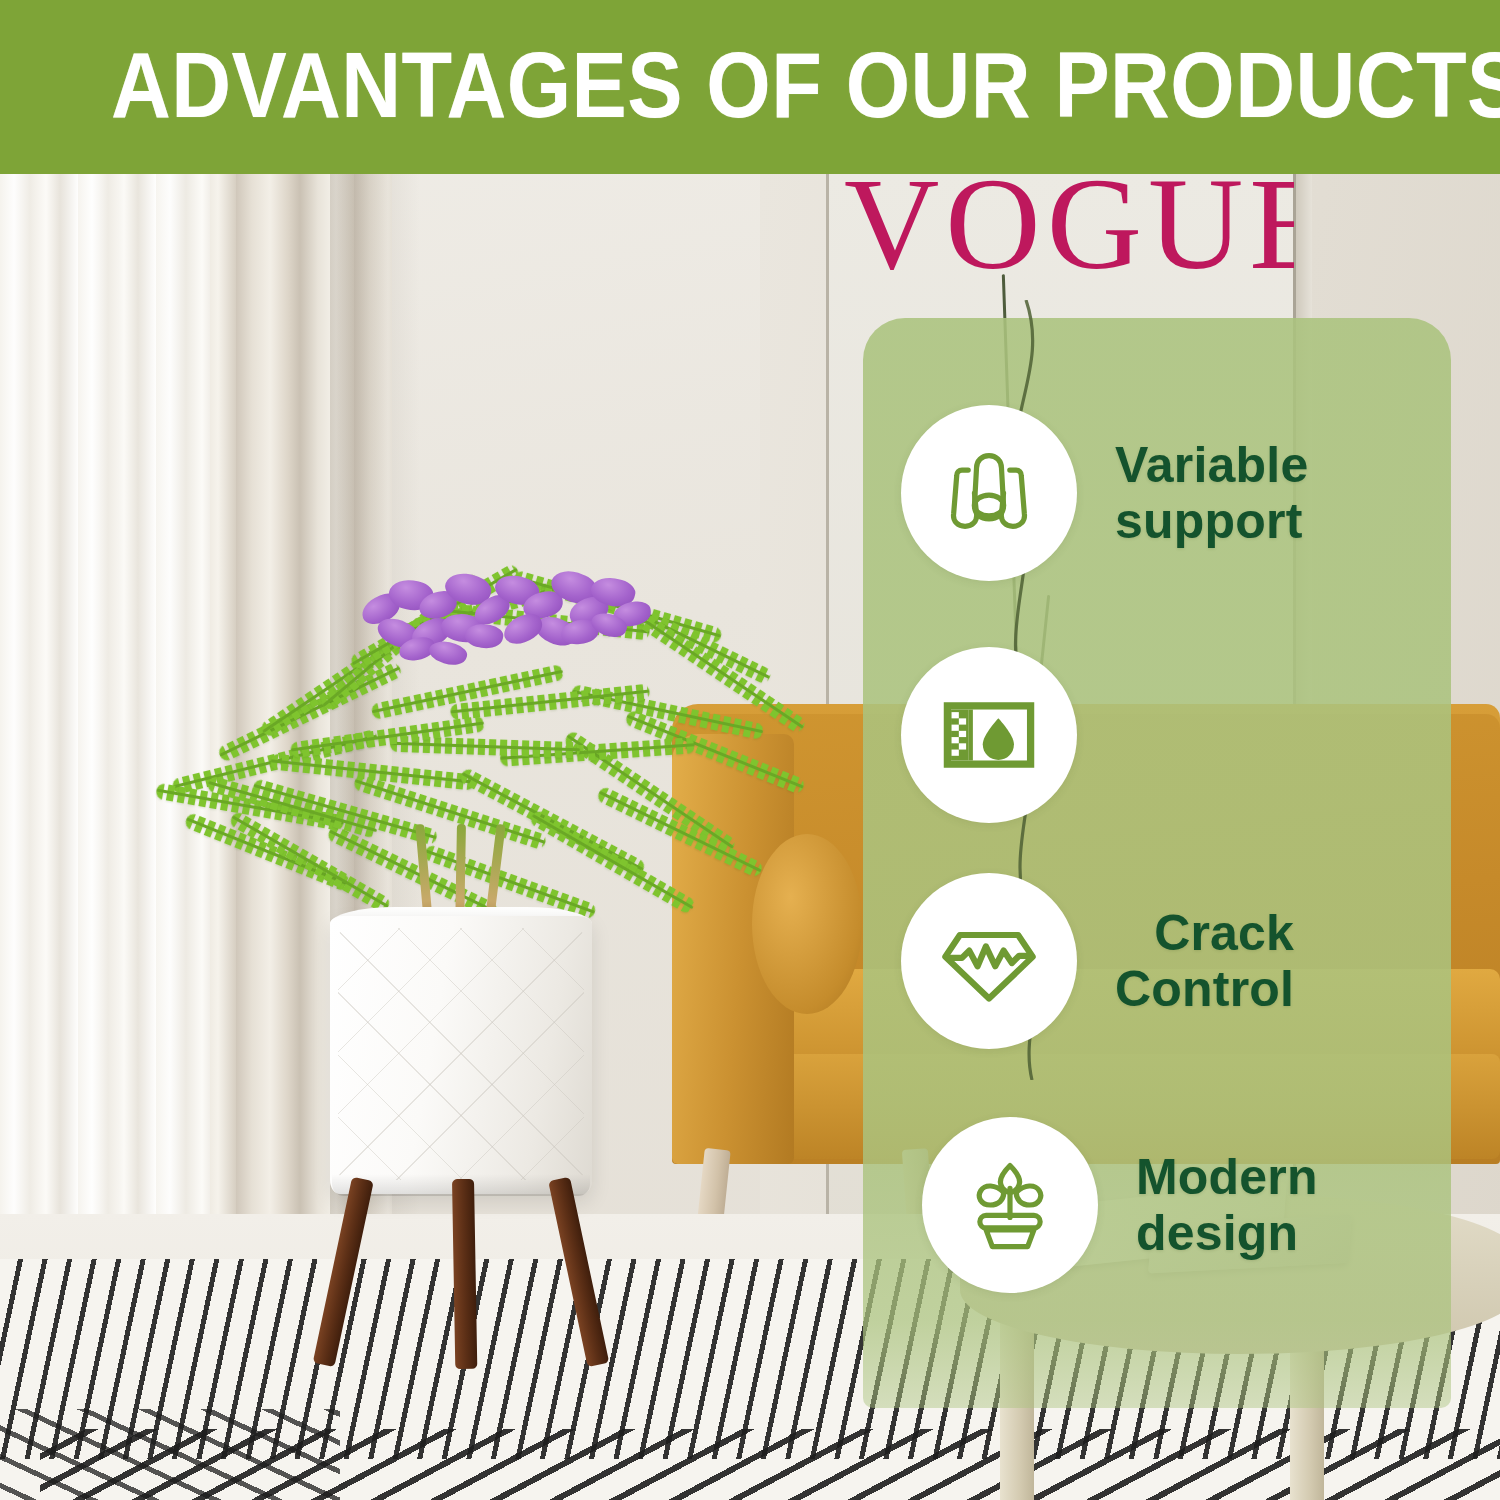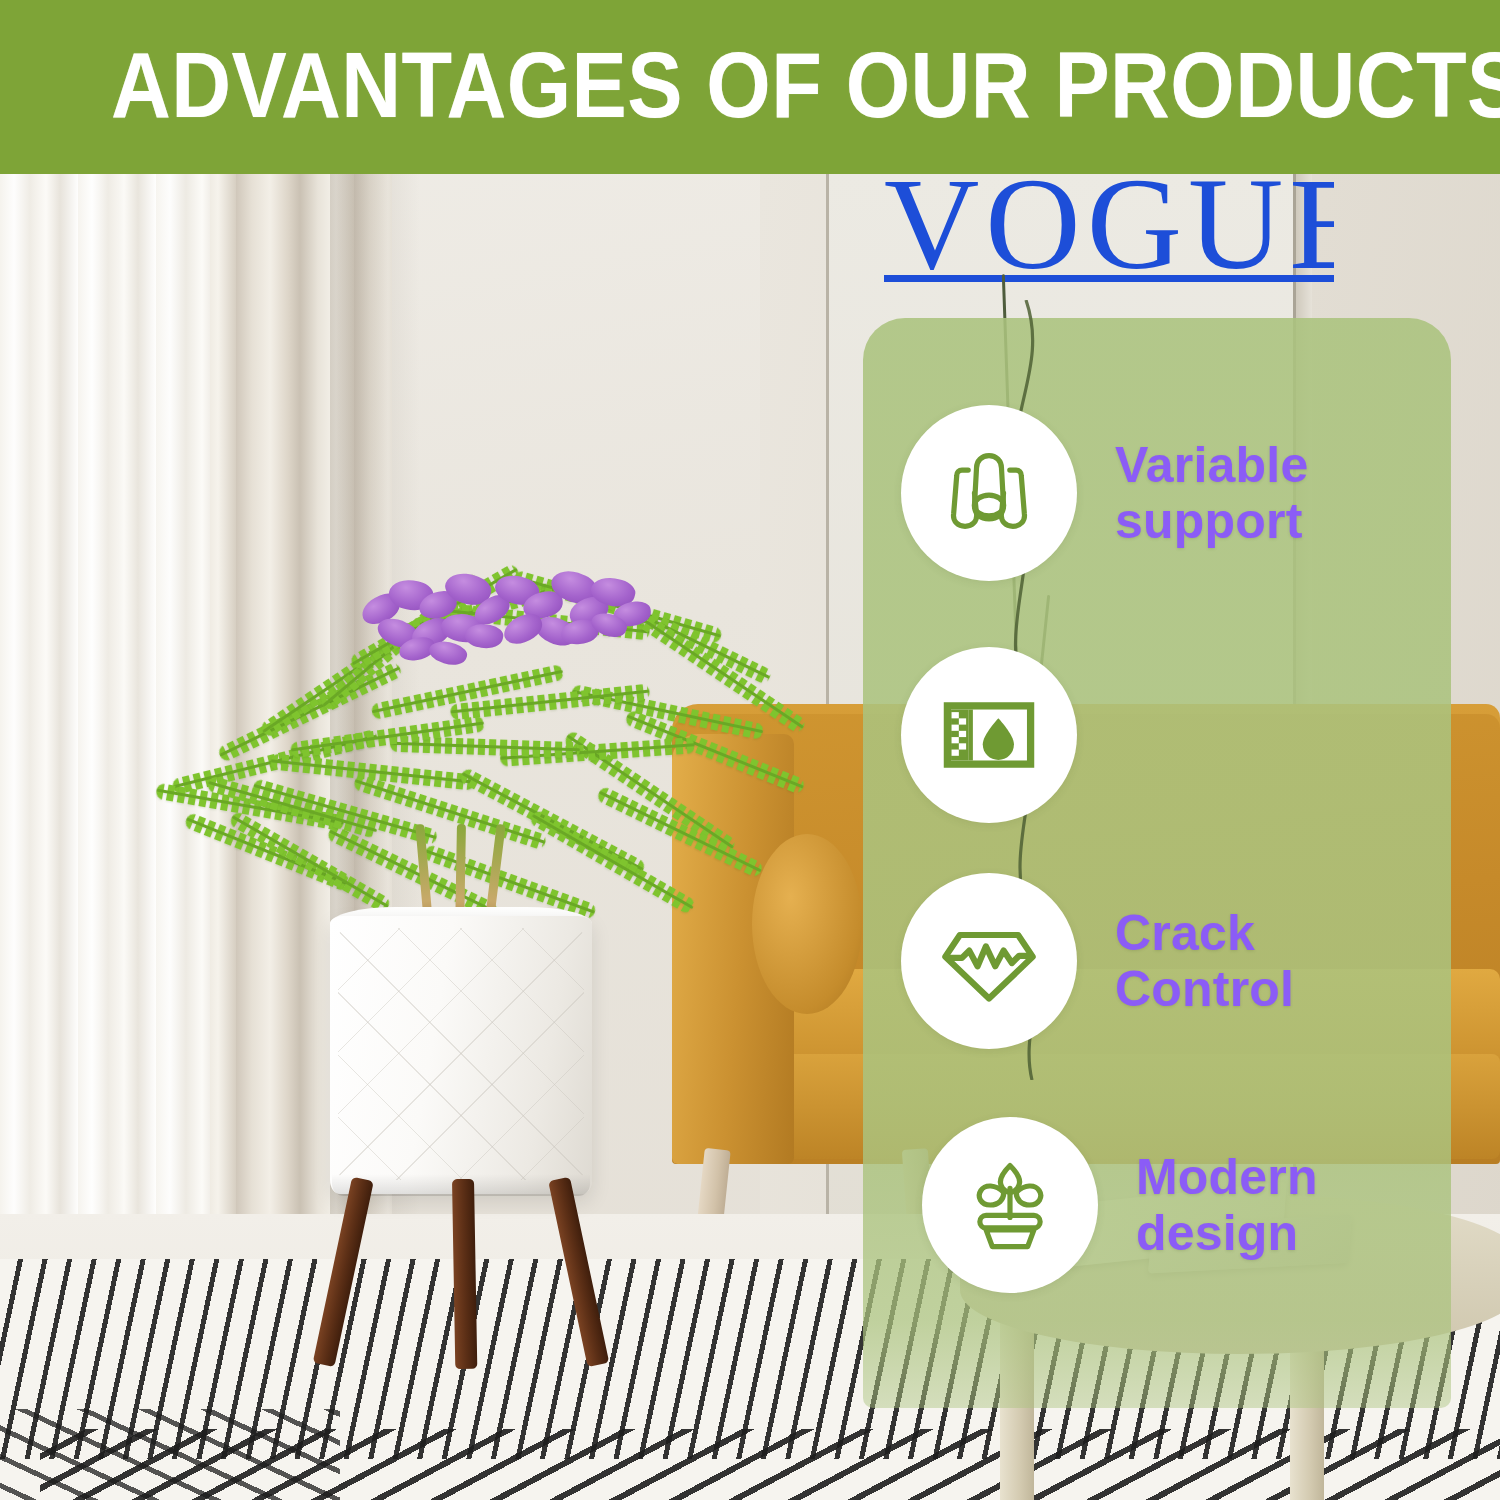--- a/index.html
+++ b/index.html
@@ -94,32 +94,31 @@
     border-left: 3px solid #b9b3a6;
     border-right: 3px solid #aaa496;
   }
   .poster-frame2 {
     position: absolute; left: 1296px; top: -4px;
     width: 16px; height: 1075px;
     background: linear-gradient(90deg,#cfc9bc,#e6e2d9);
   }
   .vogue-text {
     position: absolute;
-    left: 884px; top: -10px;
+    left: 844px; top: -10px;
     width: 450px;
     text-align: center;
     font-family: "Liberation Serif", serif;
     font-size: 132px;
     line-height: 120px;
     letter-spacing: 6px;
-    color: #1d4ed8;
+    color: #be185d;
     font-weight: 400;
     overflow: hidden;
     height: 118px;
-    text-decoration: underline;
   }
   .poster-cord {
     position: absolute; left: 1010px; top: 100px;
     width: 3px; height: 470px;
     background: #4e5c3c;
     border-radius: 3px;
     transform: rotate(-2deg);
   }
   .poster-cord.b {
     left: 1030px; top: 420px; height: 330px;
@@ -357,39 +356,39 @@
   .feature-row {
     position: absolute;
     left: 0;
     width: 588px;
     height: 190px;
     display: flex;
     align-items: center;
   }
   .feature-row.r0 { top: 80px; }
   .feature-row.r1 { top: 322px; }
-  .feature-row.r2 { top: 548px; }
+  .feature-row.r2 { top: 548px; text-align: right; }
   .feature-row.r3 { top: 792px; padding-left: 21px; }
 
   .icon-circle {
     width: 176px; height: 176px;
     margin-left: 38px;
     background: #ffffff;
     border-radius: 50%;
     display: flex;
     align-items: center;
     justify-content: center;
     flex: 0 0 176px;
     box-shadow: 0 2px 8px rgba(60,80,30,0.10);
   }
   .icon-circle svg { width: 104px; height: 104px; display: block; }
 
   .feature-label {
     margin-left: 38px;
-    color: #8b5cf6;
+    color: #14532d;
     font-size: 50px;
     line-height: 56px;
     font-weight: 700;
     letter-spacing: 0.2px;
     text-shadow: 0 1px 3px rgba(70,90,40,0.18);
     white-space: pre-line;
   }
 
   
   .vine {

